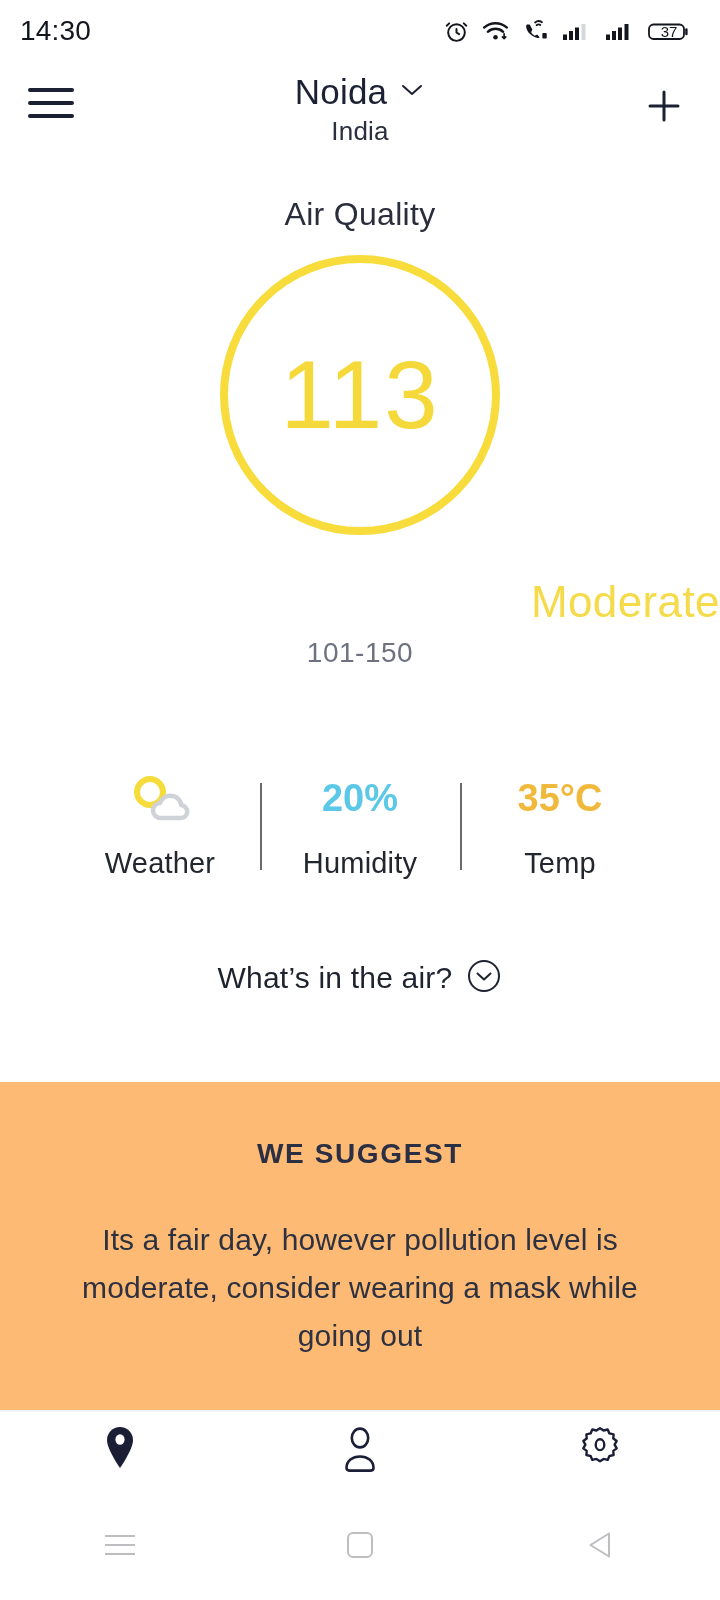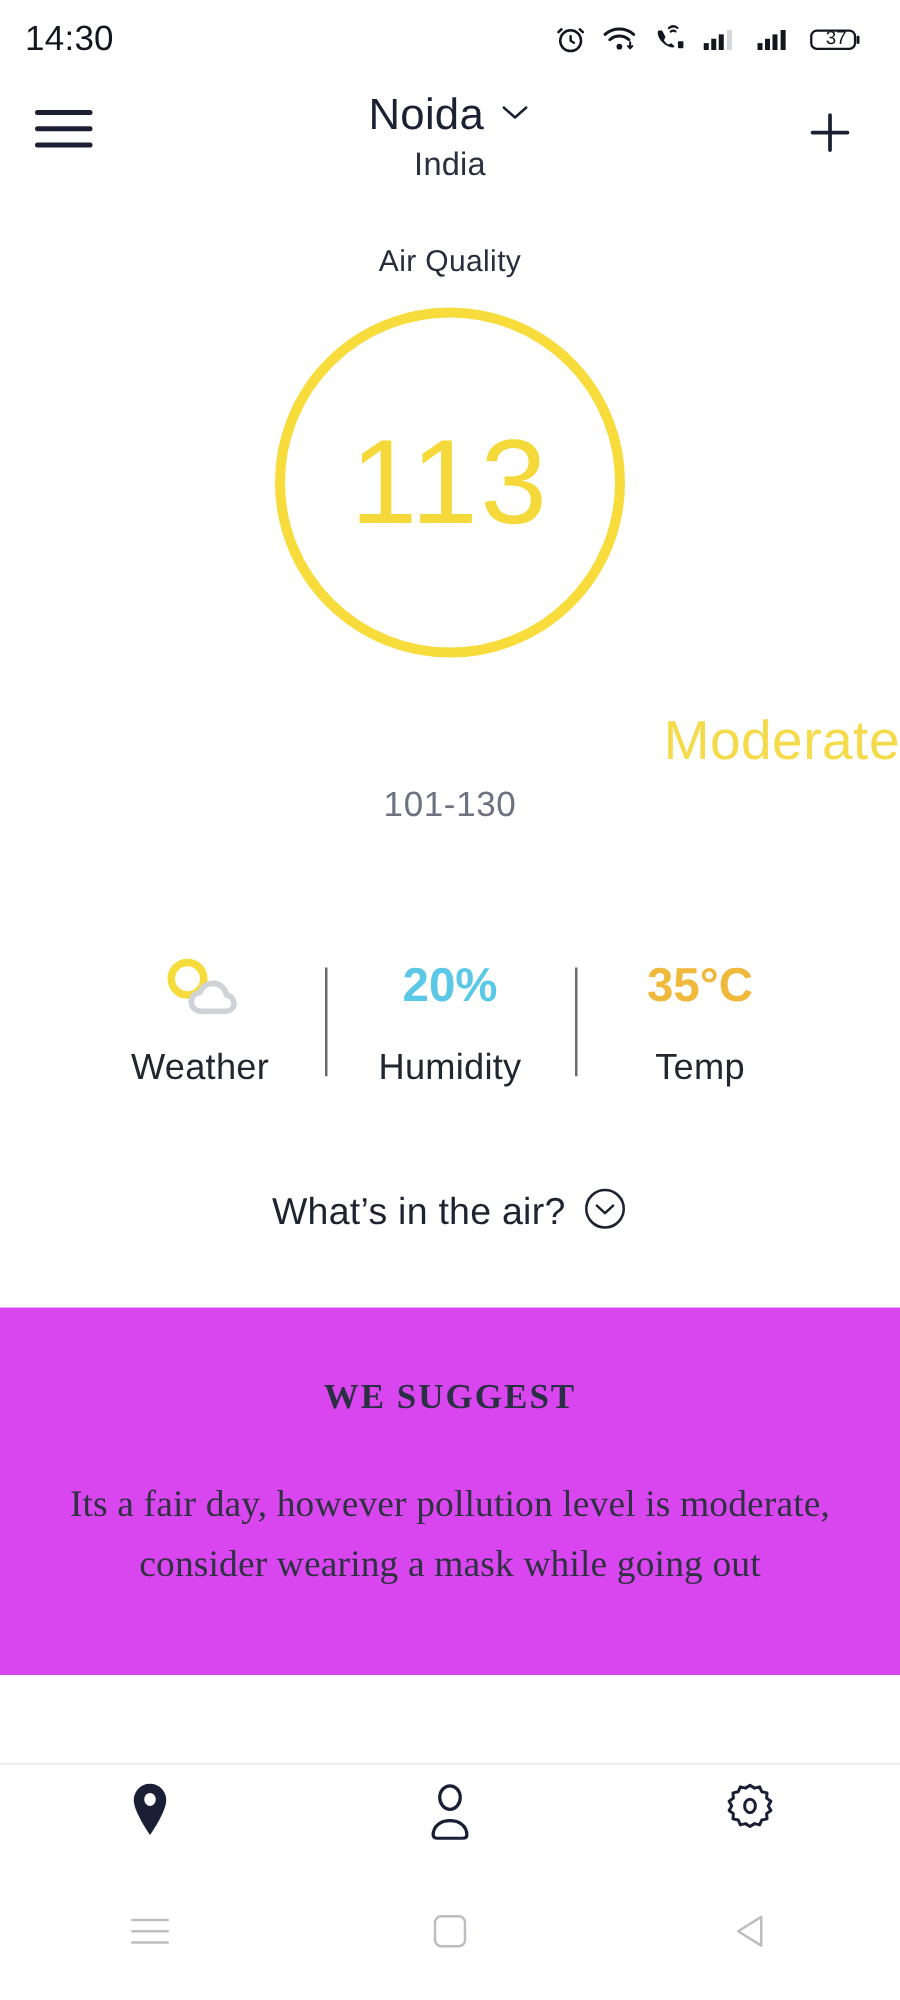--- a/index.html
+++ b/index.html
@@ -99,21 +99,21 @@
   }
   .plus-btn {
     margin-left: auto;
     padding-top: 8px;
     cursor: pointer;
   }
 
   
   .aqi-title {
     text-align: center;
-    font-size: 24px;
+    font-size: 32px;
     color: #2a2e3c;
     margin-top: 48px;
     letter-spacing: 0.3px;
   }
   .ring-wrap {
     margin-top: 22px;
     display: flex;
     justify-content: center;
   }
   .ring {
@@ -208,26 +208,25 @@
     cursor: pointer;
   }
   .whats-text {
     font-size: 30px;
     color: #1f2330;
     letter-spacing: 0.2px;
   }
 
   
   .suggest-panel {
-    background: #d946ef;
-    margin-top: 56px;
+    background: #fdba74;
+    margin-top: 84px;
     padding: 56px 44px 64px;
     box-sizing: border-box;
     text-align: center;
-    font-family: Liberation Serif, serif;
   }
   .suggest-title {
     font-size: 28px;
     font-weight: bold;
     color: #2b2f44;
     letter-spacing: 1.6px;
   }
   .suggest-body {
     font-size: 30px;
     color: #2d3140;
@@ -385,21 +384,21 @@
 
 <div class="aqi-title">Air Quality</div>
 
 <div class="ring-wrap">
   <div class="ring">
     <div class="aqi-value">113</div>
   </div>
 </div>
 
 <div class="aqi-label">Moderate</div>
-<div class="aqi-range">101-130</div>
+<div class="aqi-range">101-150</div>
 
 <div class="stats-row">
 
   <div class="stat">
     <div class="weather-icon">
       <svg width="74" height="56" viewBox="0 0 74 56" fill="none">
         <circle cx="27" cy="22" r="13" stroke="#F6DC3A" stroke-width="6" fill="none"></circle>
         <path d="M38 48c-4.4 0-8-3.4-8-7.6 0-3.9 3.1-7.1 7.1-7.5 1.4-4.2 5.5-7.2 10.3-7.2 5.6 0 10.3 4.1 10.8 9.4 3.4.5 6 3.3 6 6.7 0 3.7-3.1 6.2-7 6.2z" fill="#ffffff" stroke="#cfd2d6" stroke-width="4.5" stroke-linejoin="round"></path>
       </svg>
     </div>

